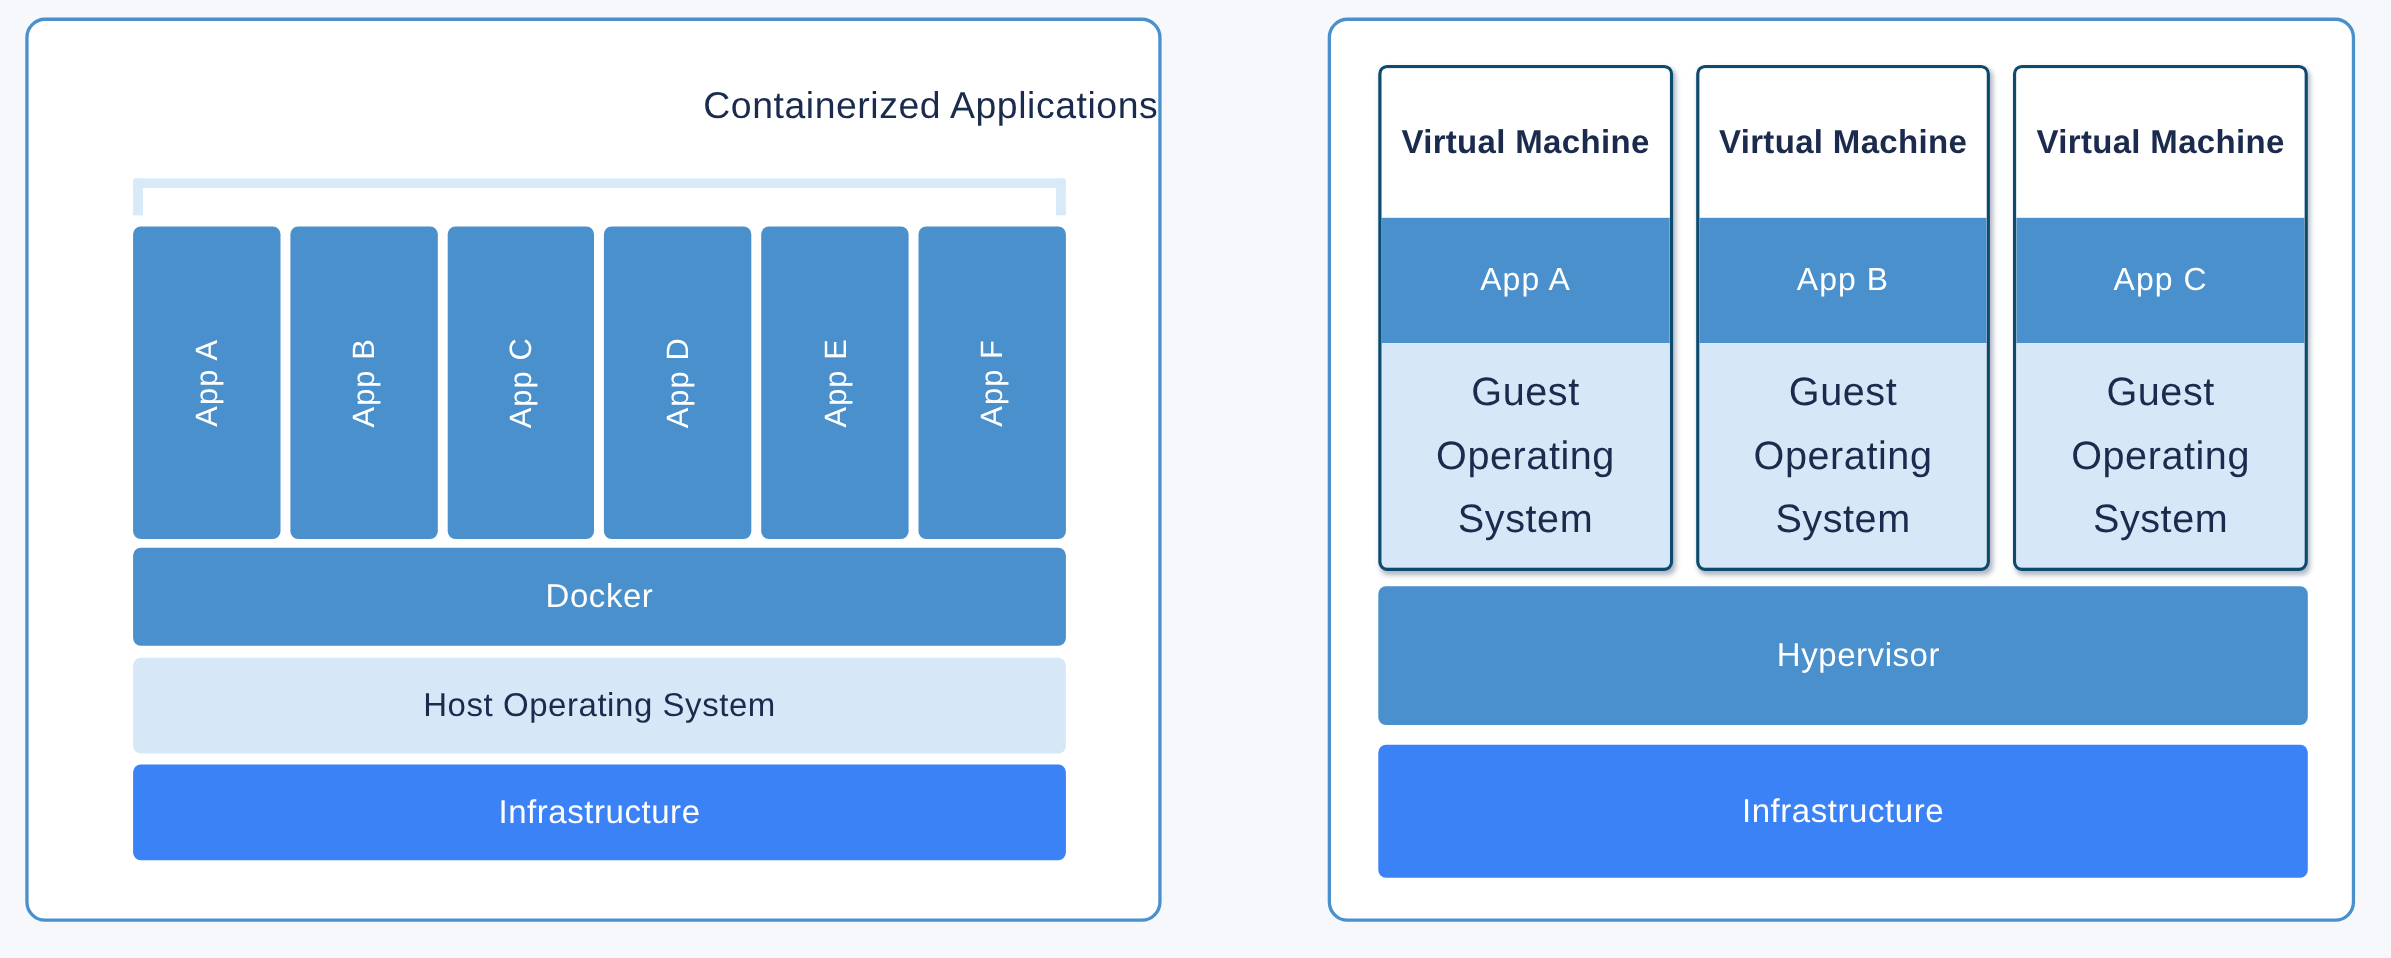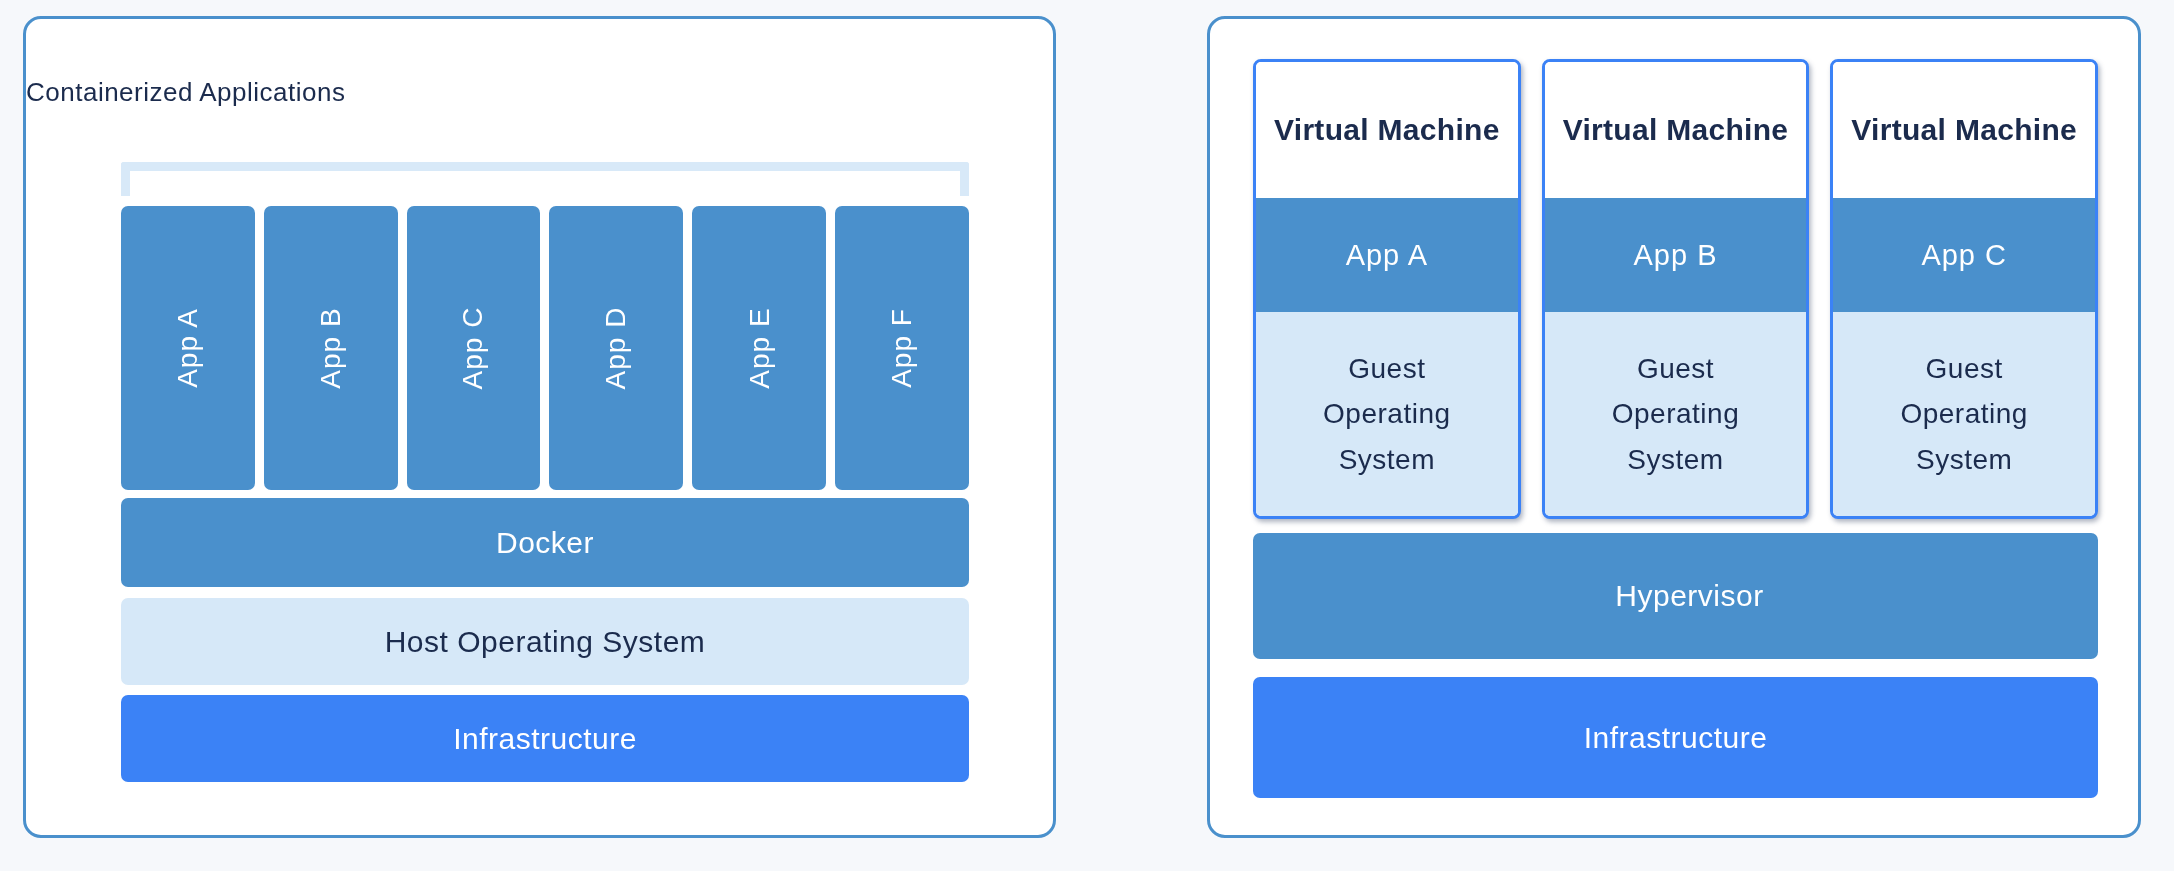--- a/index.html
+++ b/index.html
@@ -26,22 +26,22 @@
     box-sizing: border-box;
   }
   #containers-panel { left: 23px;  width: 1033px; }
   #vm-panel         { left: 1207px; width: 934px; }
 
   .abs { position: absolute; box-sizing: border-box; }
 
   
   .panel-title {
     left: 0; right: 0; top: 58px;
-    text-align: left;
-    font-size: 26px;
+    text-align: right;
+    font-size: 34px;
     letter-spacing: 0.5px;
     color: #1b2b4d;
   }
   .bracket {
     left: 95px; width: 848px; top: 143px; height: 34px;
     border-top: 9px solid #d8e9f8;
     border-left: 9px solid #d8e9f8;
     border-right: 9px solid #d8e9f8;
     border-radius: 3px 3px 0 0;
   }
@@ -85,21 +85,21 @@
 
   
   .vm-row {
     left: 43px; width: 845px; top: 40px; height: 460px;
     display: flex;
     gap: 21px;
   }
   .vm-card {
     flex: 1;
     background: #ffffff;
-    border: 3px solid #3b82f6;
+    border: 3px solid #0c4a6e;
     border-radius: 8px;
     box-shadow: 2px 3px 5px rgba(27, 43, 77, 0.35);
     display: flex;
     flex-direction: column;
     overflow: hidden;
     box-sizing: border-box;
   }
   .vm-header {
     height: 136px;
     display: flex;
@@ -124,21 +124,21 @@
     letter-spacing: 1px;
   }
   .vm-guest {
     flex: 1;
     background: #d6e8f8;
     display: flex;
     align-items: center;
     justify-content: center;
     text-align: center;
     color: #1b2b4d;
-    font-size: 28px;
+    font-size: 36px;
     line-height: 1.62;
     letter-spacing: 0.5px;
   }
   .vm-guest span { max-width: 170px; display: inline-block; }
 
   #hypervisor-layer { left: 43px; width: 845px; top: 514px; height: 126px; padding-left: 28px; }
   #infra-layer-right { left: 43px; width: 845px; top: 658px; height: 121px; }
 </style>
 </head>
 <body>

